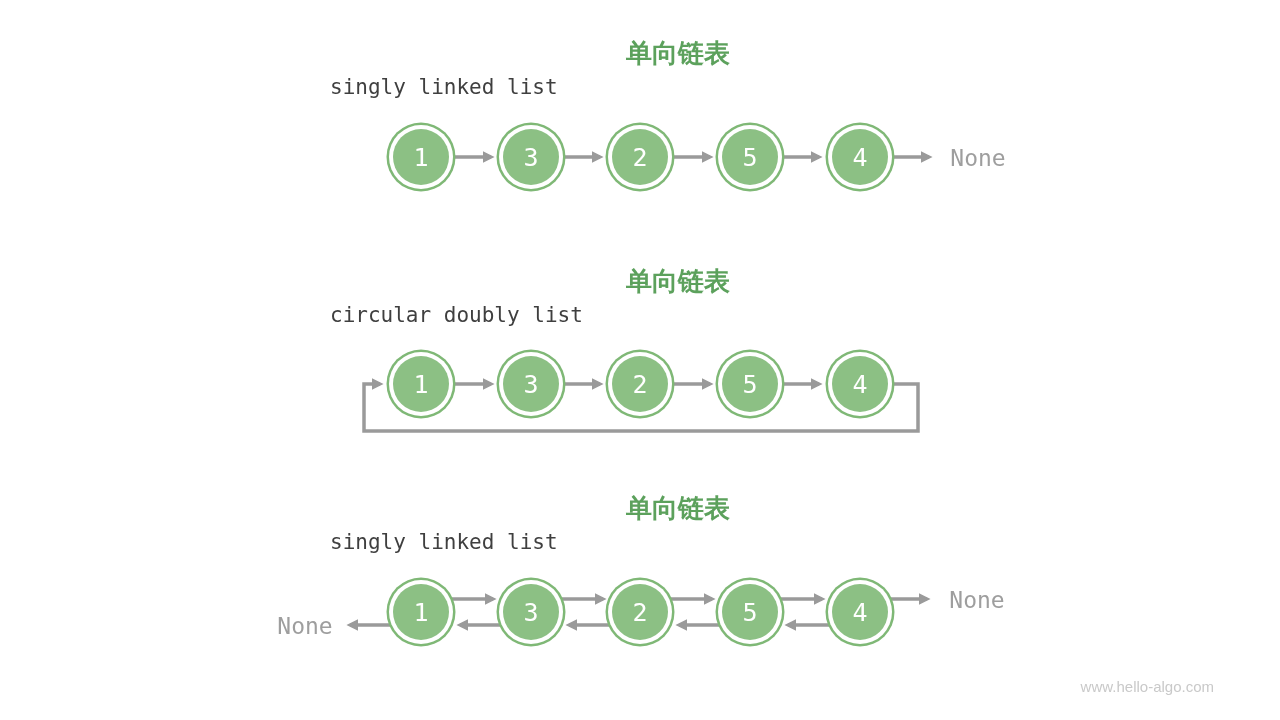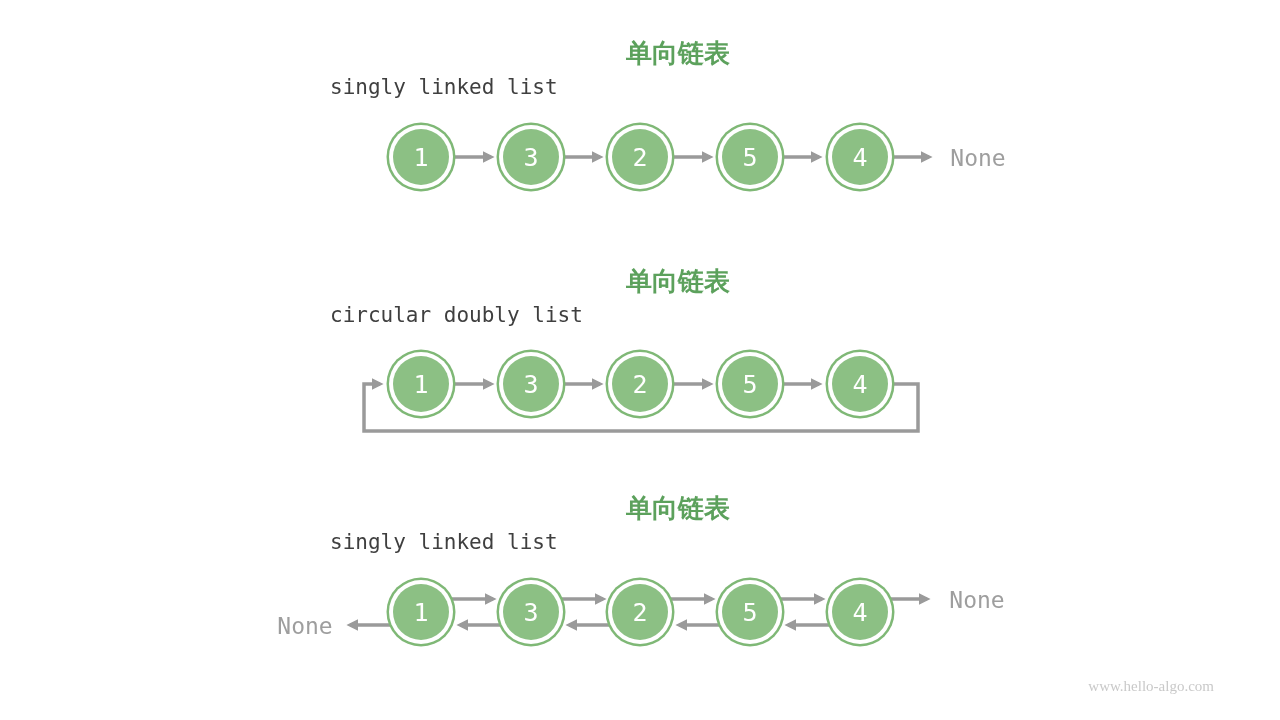--- a/index.html
+++ b/index.html
@@ -71,21 +71,21 @@
   svg.arrow-layer path.link {
     fill: none;
     stroke: #9a9a9a;
     stroke-width: 3.5px;
   }
 
   .watermark {
     position: absolute;
     right: 66px;
     top: 678px;
-    font-family: Liberation Serif, serif;
+    font-family: Liberation Sans, sans-serif;
     font-size: 15px;
     color: #c9c9c9;
   }
 </style>
 </head>
 <body>
 
 <svg class="arrow-layer" viewBox="0 0 1280 720" xmlns="http://www.w3.org/2000/svg">
   <defs>
     <marker id="arr" viewBox="0 0 10 10" refX="7" refY="5" markerWidth="3.4" markerHeight="3.4" orient="auto-start-reverse">

